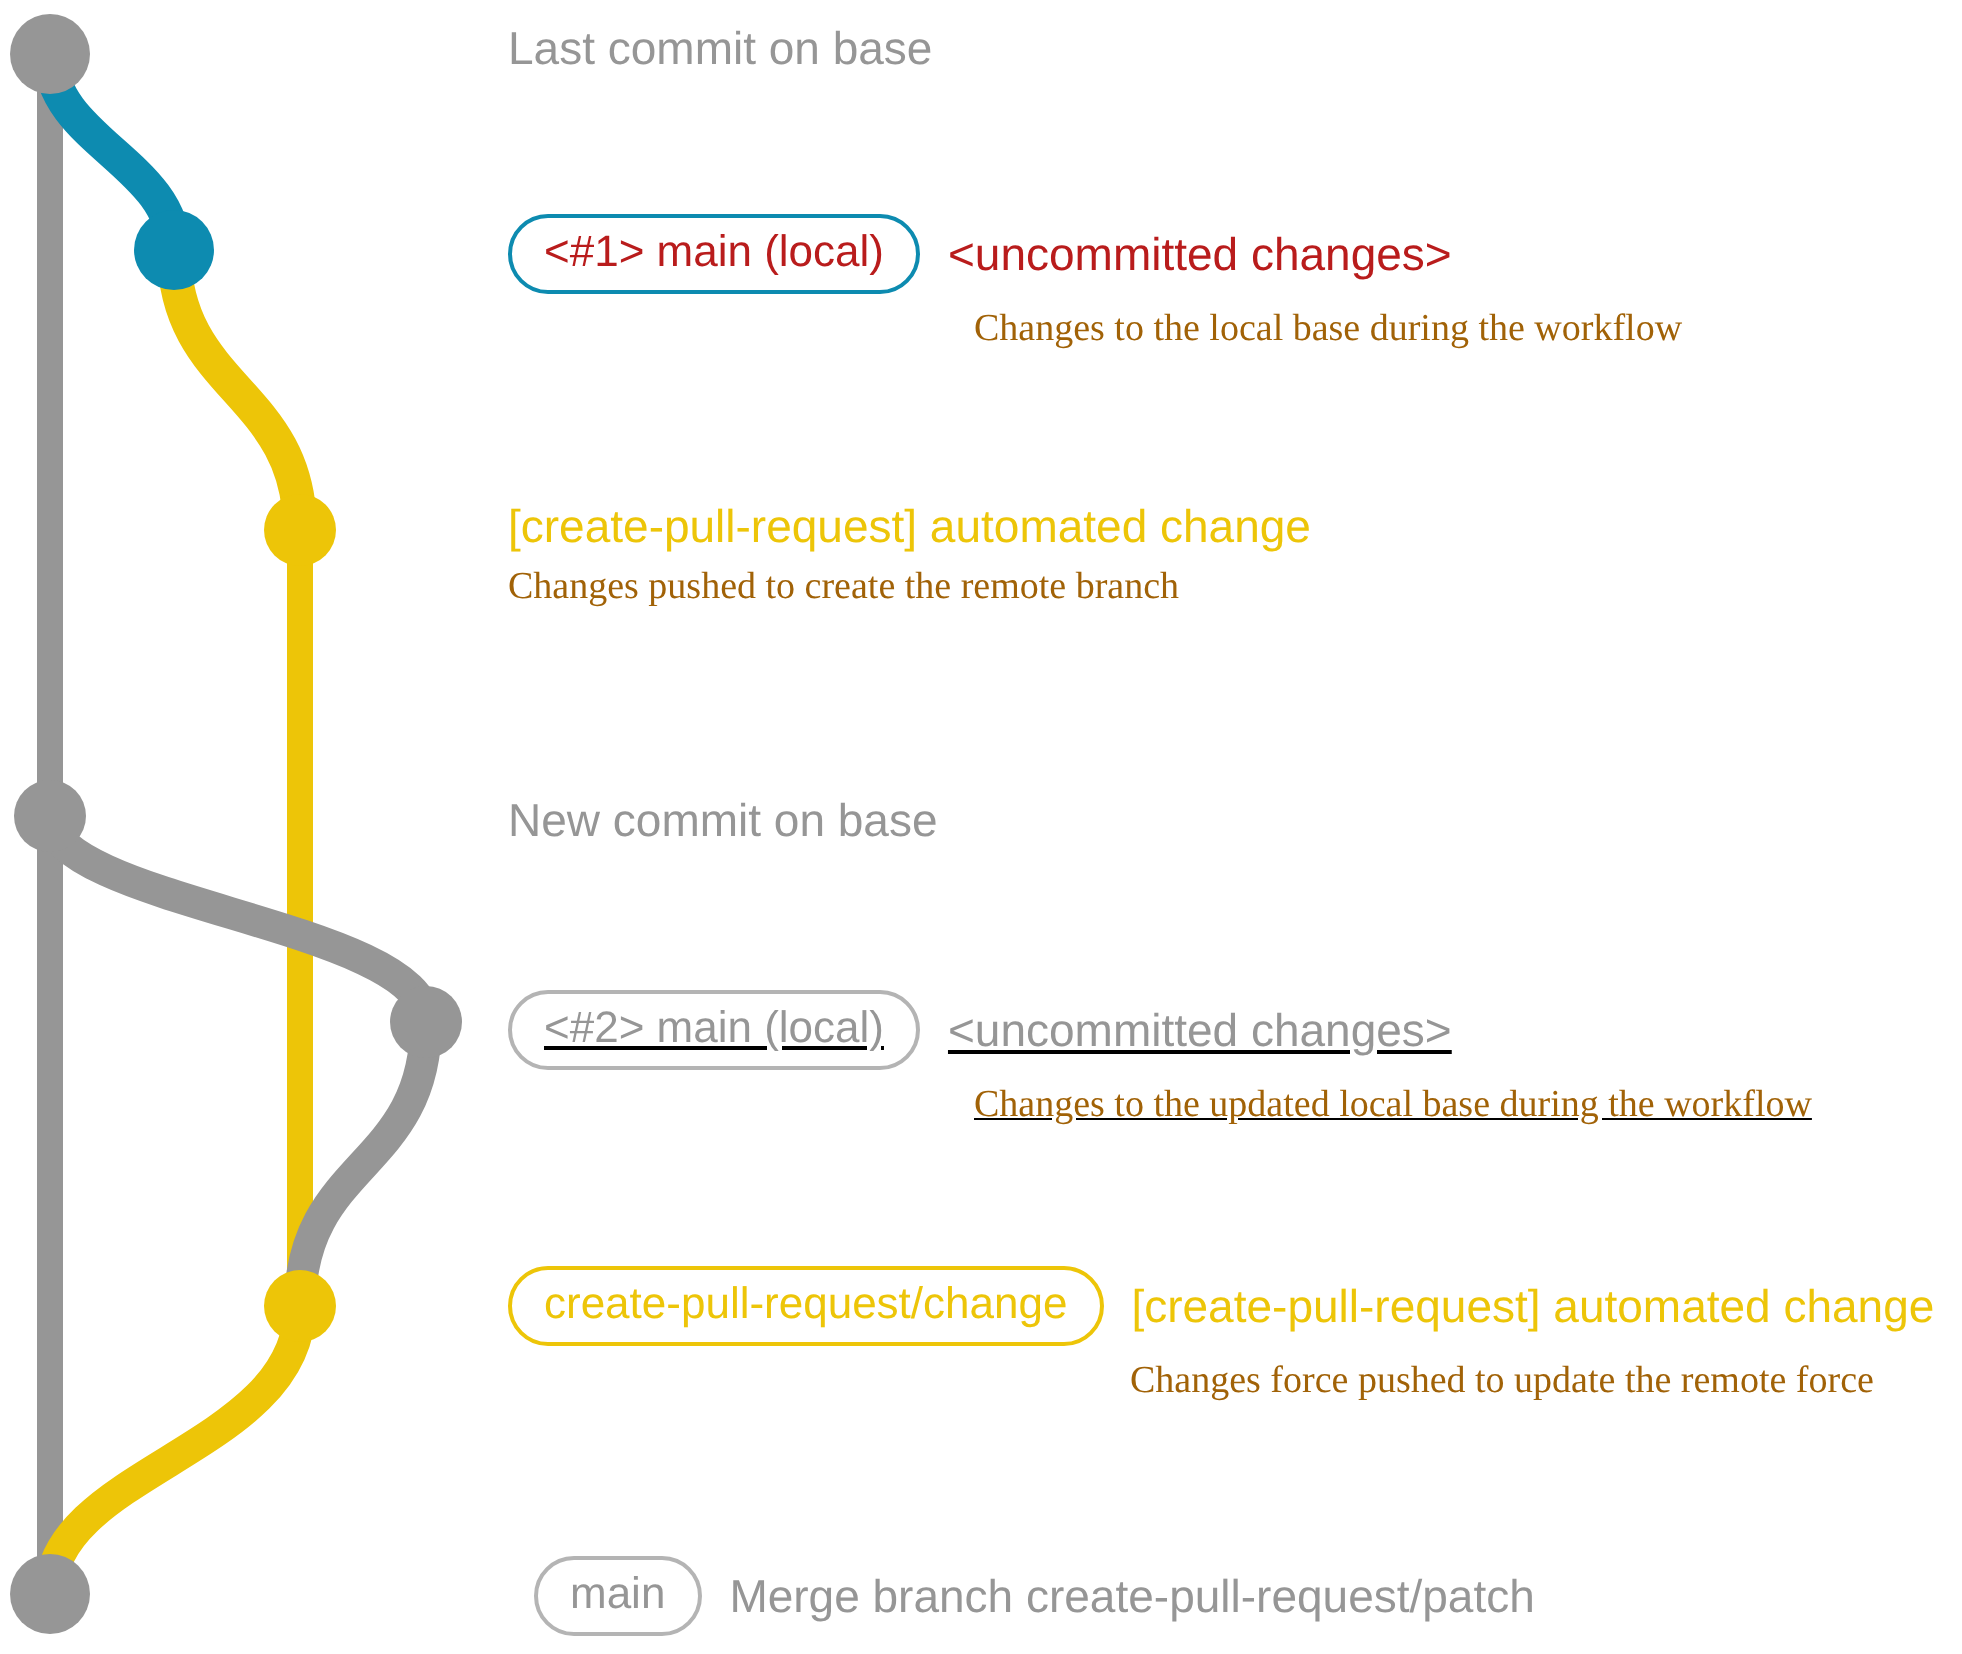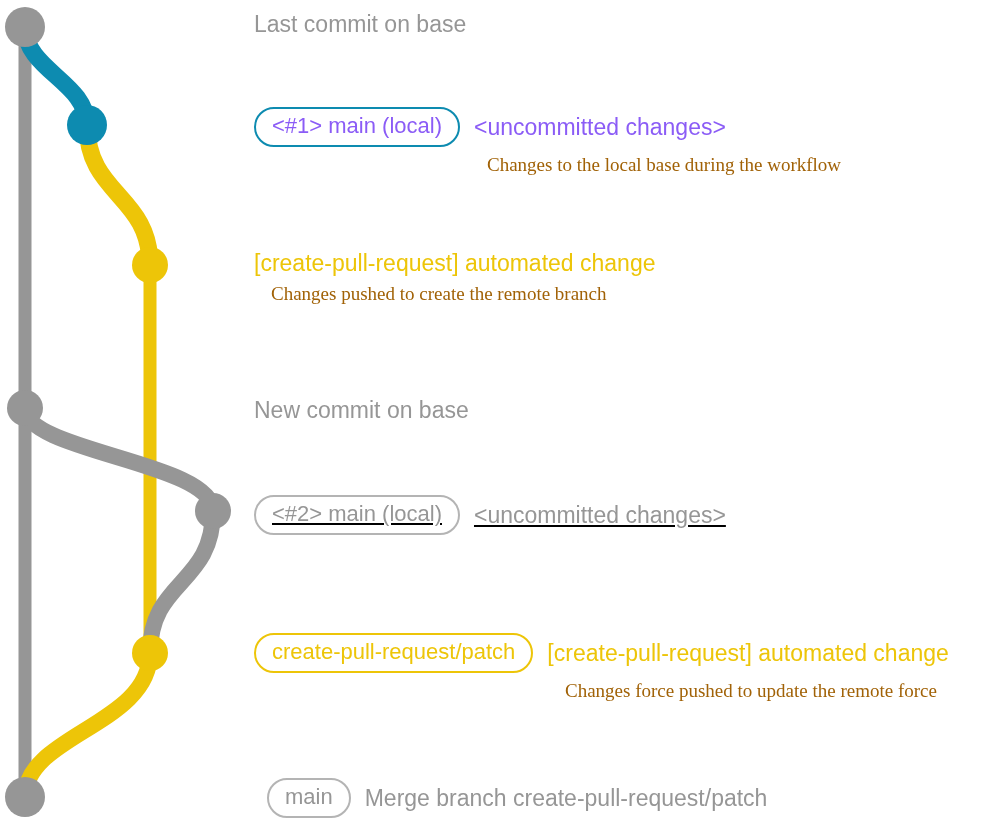--- a/index.html
+++ b/index.html
@@ -54,41 +54,41 @@
     line-height: 28px;
     white-space: nowrap;
   }
   .subtext {
     font-family: "Liberation Serif", serif;
     font-size: 19px;
     line-height: 24px;
     color: #a16207;
     white-space: nowrap;
   }
-  .teal   { color: #8b5cf6; }
+  .teal   { color: #b91c1c; }
   .yellow { color: #edc508; }
   .grey   { color: #969696; }
   .badge.grey  { border-color: #b4b4b4; }
   .badge.yellow { border-color: #edc508; }
   .badge.teal  { border-color: #0d8bb0; }
 
   
   #row-last-commit      { left: 254px; top: 10px; }
   #row-commit-1         { left: 254px; top: 107px; }
   #row-commit-2         { left: 254px; top: 249px; }
   #row-new-commit       { left: 254px; top: 396px; }
   #row-commit-3         { left: 254px; top: 495px; text-decoration: underline; }
   #row-commit-4         { left: 254px; top: 633px; }
   #row-commit-5         { left: 267px; top: 778px; }
 
   .stack { display: flex; flex-direction: column; }
   .head-line { display: flex; align-items: center; }
   .gap-after-badge { margin-left: 14px; }
   .sub-indent-1 { margin-left: 233px; margin-top: 6px; }
-  .sub-indent-2 { margin-left: 17px; margin-top: 5px; }
+  .sub-indent-2 { margin-top: 5px; }
   .sub-indent-3 { margin-left: 233px; margin-top: 6px; }
   .sub-indent-4 { margin-left: 311px; margin-top: 6px; }
 </style>
 </head>
 <body>
 
 <svg id="graph-svg" viewBox="0 0 981 827" aria-hidden="true">
   <g fill="none" stroke-linecap="round" stroke-linejoin="round">
 
     <path d="M25,27 L25,408" stroke="#969696" stroke-width="13"></path>
@@ -157,28 +157,29 @@
 </div>
 
 <div class="row" id="row-commit-3">
   <div class="stack">
     <div class="head-line">
       <span class="badge grey">
         <span class="badge-label grey">&lt;#2&gt; main (local)</span>
       </span>
       <span class="headline grey gap-after-badge">&lt;uncommitted changes&gt;</span>
     </div>
+    <span class="subtext sub-indent-3">Changes to the updated local base during the workflow</span>
   </div>
 </div>
 
 <div class="row" id="row-commit-4">
   <div class="stack">
     <div class="head-line">
       <span class="badge yellow">
-        <span class="badge-label">create-pull-request/patch</span>
+        <span class="badge-label">create-pull-request/change</span>
       </span>
       <span class="headline yellow gap-after-badge">[create-pull-request] automated change</span>
     </div>
     <span class="subtext sub-indent-4">Changes force pushed to update the remote force</span>
   </div>
 </div>
 
 <div class="row" id="row-commit-5">
   <div class="stack">
     <div class="head-line">

